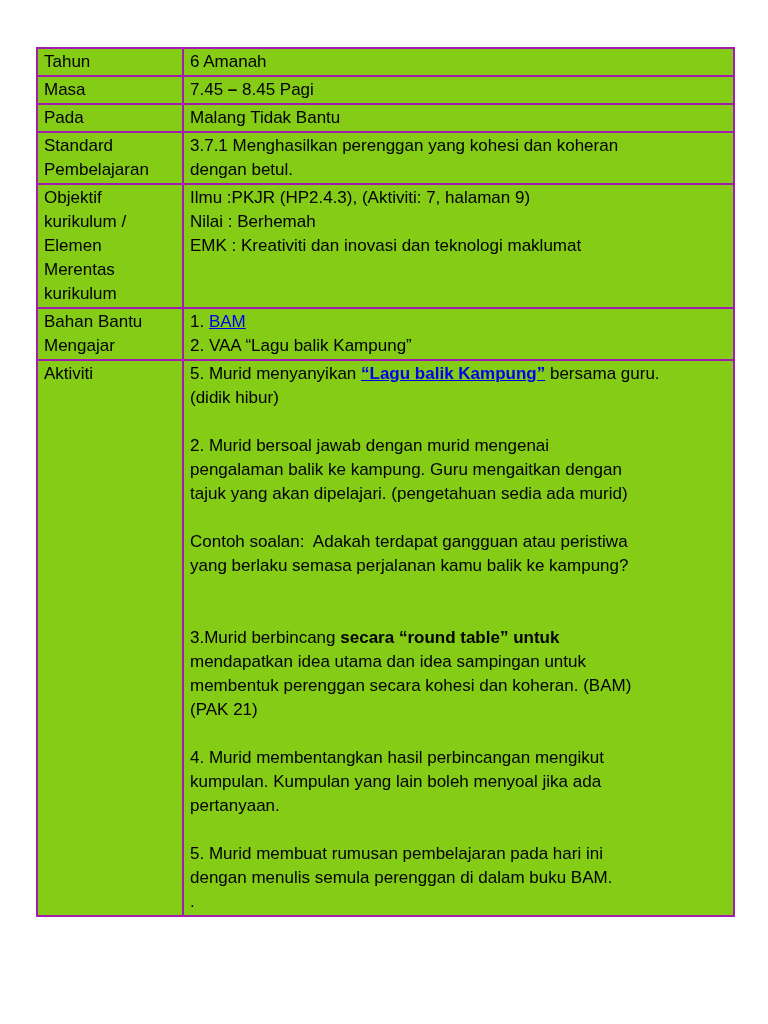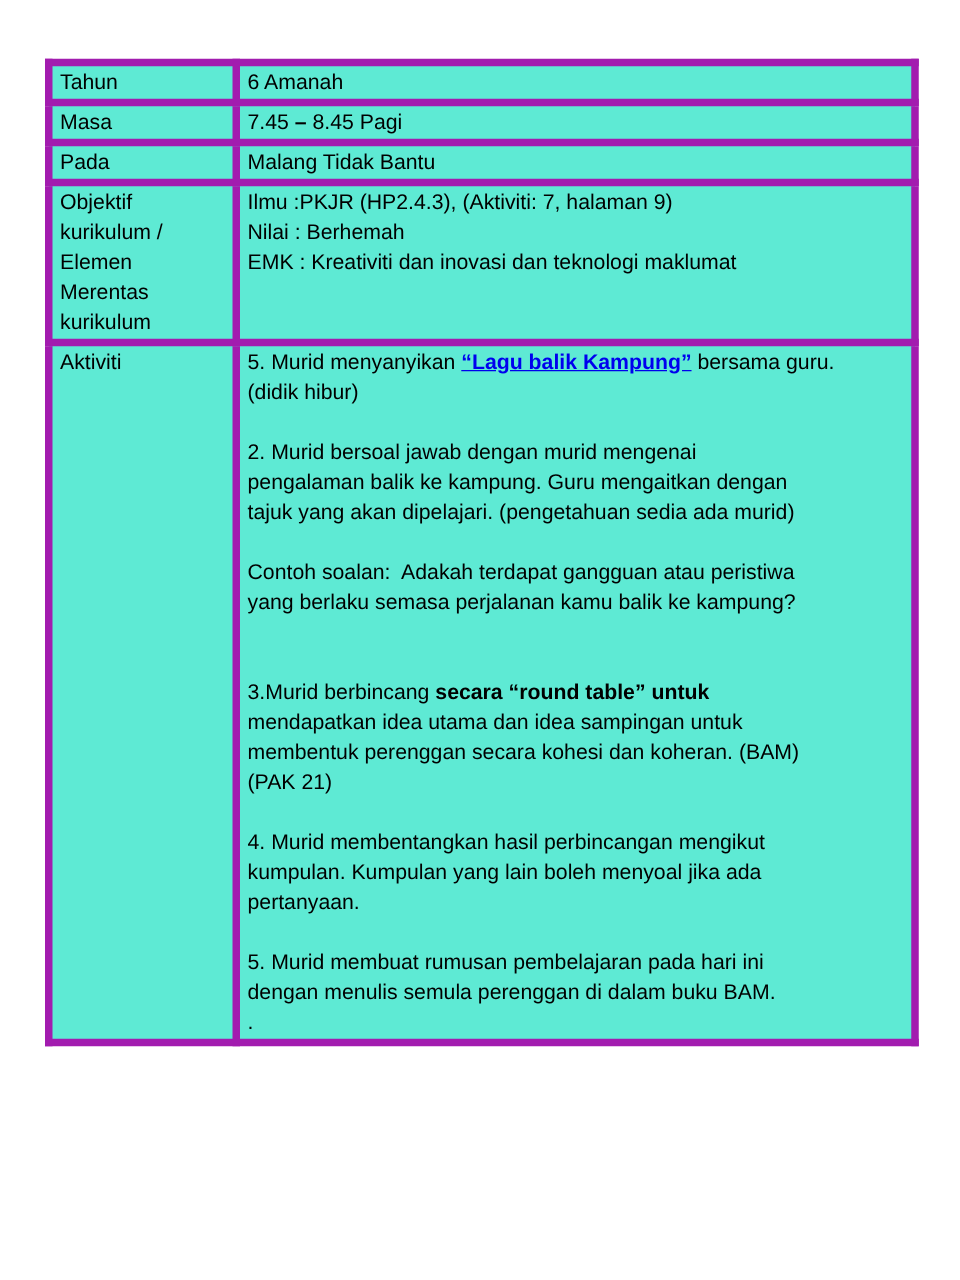--- a/index.html
+++ b/index.html
@@ -19,24 +19,24 @@
     position: absolute;
     left: 36px;
     top: 47px;
   }
   table.lesson {
     border-collapse: collapse;
     table-layout: fixed;
     width: 699px;
   }
   table.lesson td {
-    border: 6px solid #a21caf;
+    border: 2px solid #a21caf;
     vertical-align: top;
     padding: 1px 4px 1px 6px;
-    background: #5eead4;
+    background: #84cc16;
   }
   td.label-cell { width: 134px; }
   .line {
     white-space: pre;
     font-size: 17px;
     line-height: 24px;
     height: 24px;
     letter-spacing: 0px;
   }
   .b { font-weight: bold; }
@@ -71,32 +71,52 @@
         <tr>
           <td class="label-cell">
             <div class="line">Pada</div>
           </td>
           <td class="content-cell">
             <div class="line"><span>Malang Tidak Bantu</span></div>
           </td>
         </tr>
         <tr>
           <td class="label-cell">
+            <div class="line">Standard</div>
+            <div class="line">Pembelajaran</div>
+          </td>
+          <td class="content-cell">
+            <div class="line"><span>3.7.1 Menghasilkan perenggan yang kohesi dan koheran</span></div>
+            <div class="line"><span>dengan betul.</span></div>
+          </td>
+        </tr>
+        <tr>
+          <td class="label-cell">
             <div class="line">Objektif</div>
             <div class="line">kurikulum /</div>
             <div class="line">Elemen</div>
             <div class="line">Merentas</div>
             <div class="line">kurikulum</div>
           </td>
           <td class="content-cell">
             <div class="line"><span>Ilmu :PKJR (HP2.4.3), (Aktiviti: 7, halaman 9)</span></div>
             <div class="line"><span>Nilai : Berhemah</span></div>
             <div class="line"><span>EMK : Kreativiti dan inovasi dan teknologi maklumat</span></div>
             <div class="line">&nbsp;</div>
             <div class="line">&nbsp;</div>
+          </td>
+        </tr>
+        <tr>
+          <td class="label-cell">
+            <div class="line">Bahan Bantu</div>
+            <div class="line">Mengajar</div>
+          </td>
+          <td class="content-cell">
+            <div class="line"><span>1. </span><a class="doc-link" href="#" style="color: rgb(0, 0, 238);">BAM</a></div>
+            <div class="line"><span>2. VAA “Lagu balik Kampung”</span></div>
           </td>
         </tr>
         <tr>
           <td class="label-cell">
             <div class="line">Aktiviti</div>
           </td>
           <td class="content-cell">
             <div class="line"><span>5. Murid menyanyikan </span><a class="doc-link b" href="#" style="color: rgb(0, 0, 238); text-align: center;">“Lagu balik Kampung”</a><span> bersama guru.</span></div>
             <div class="line"><span>(didik hibur)</span></div>
             <div class="line">&nbsp;</div>

